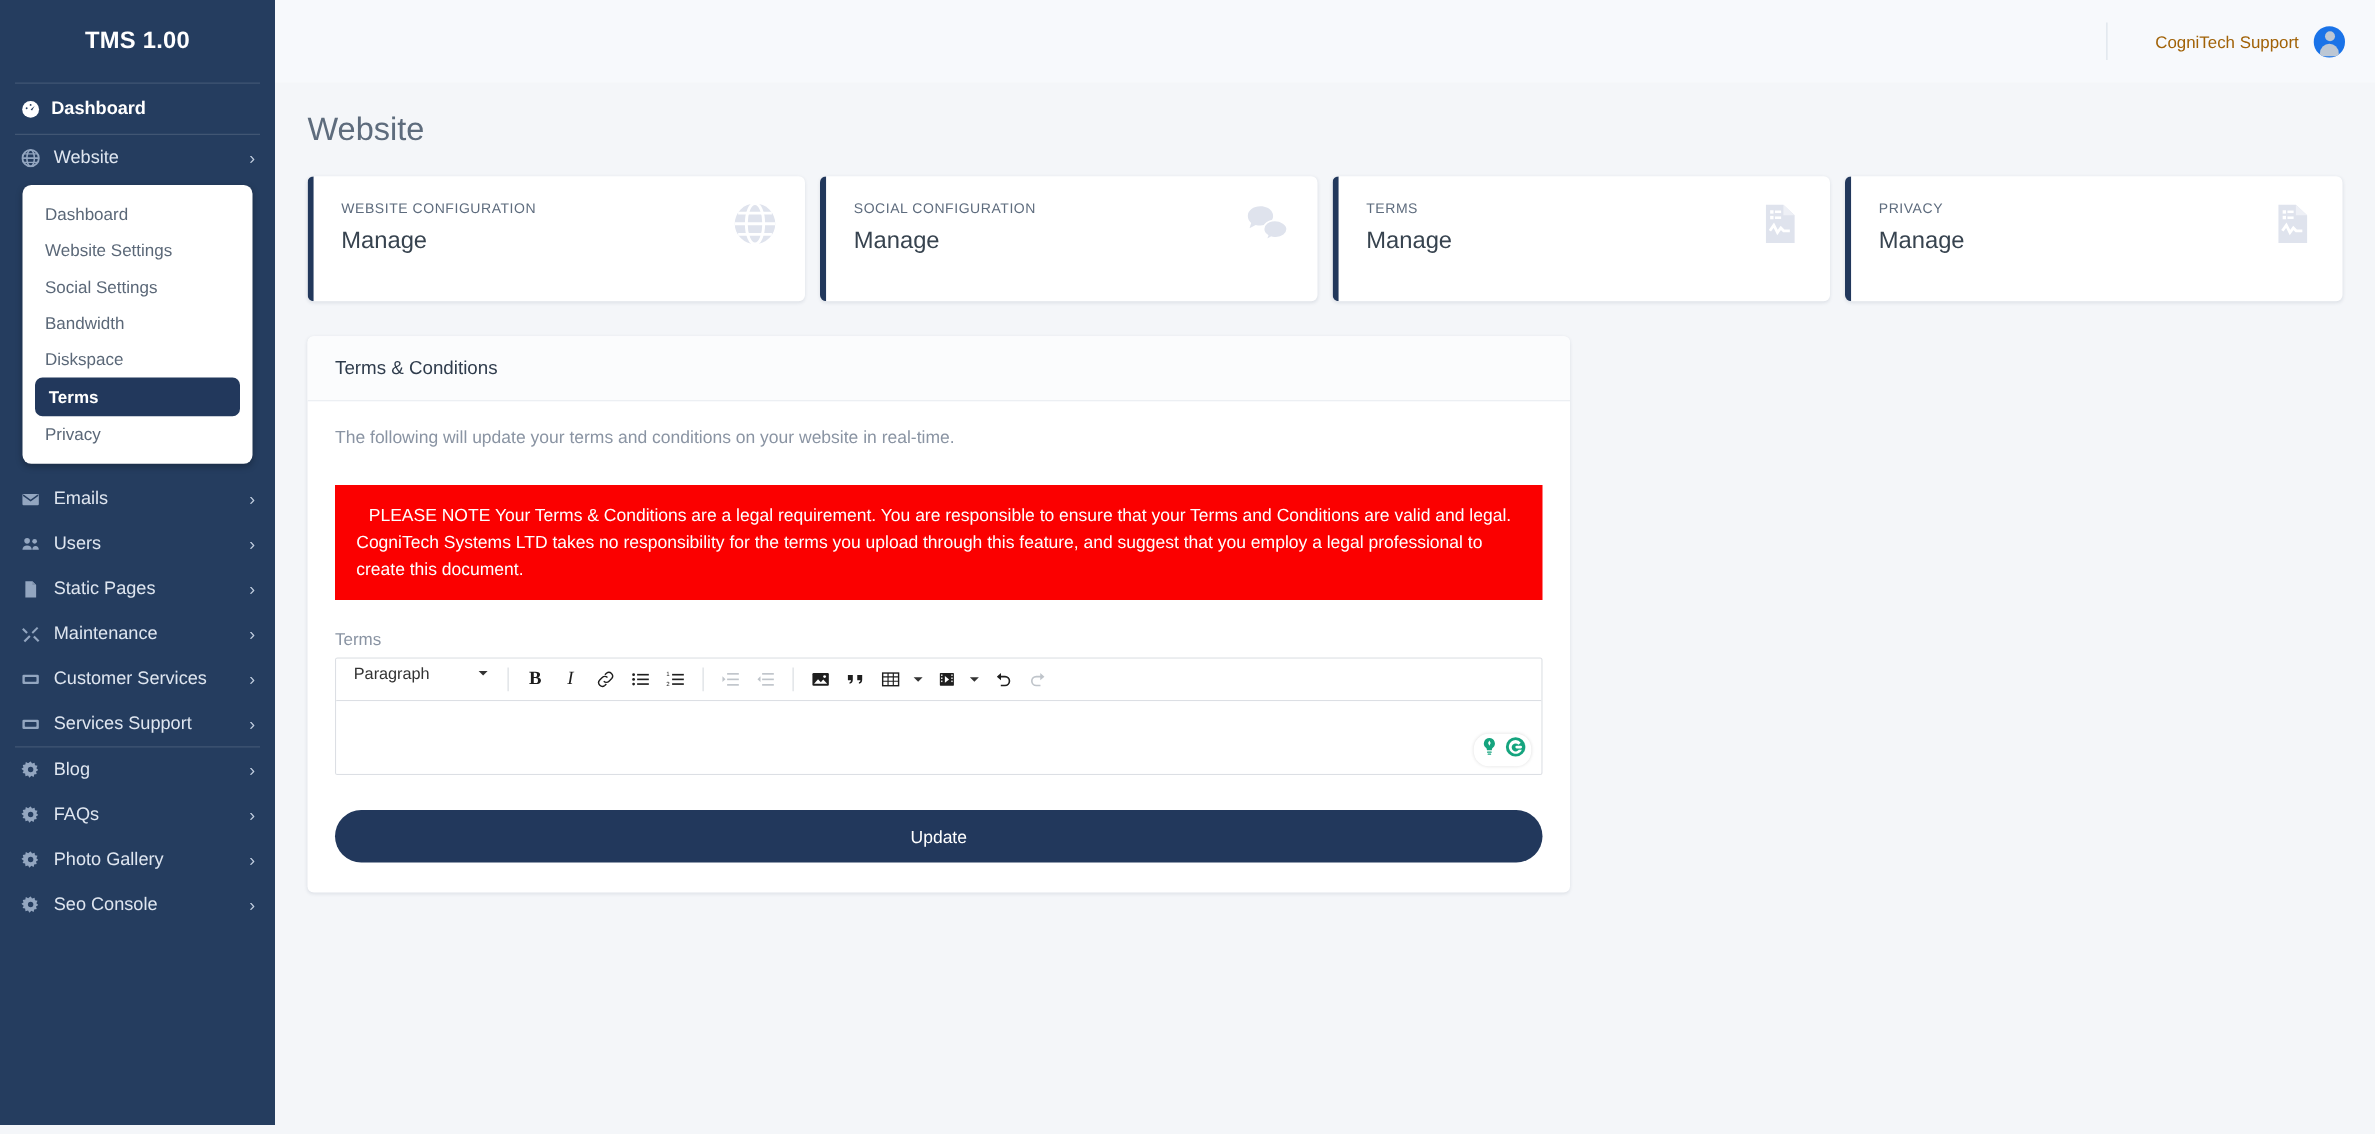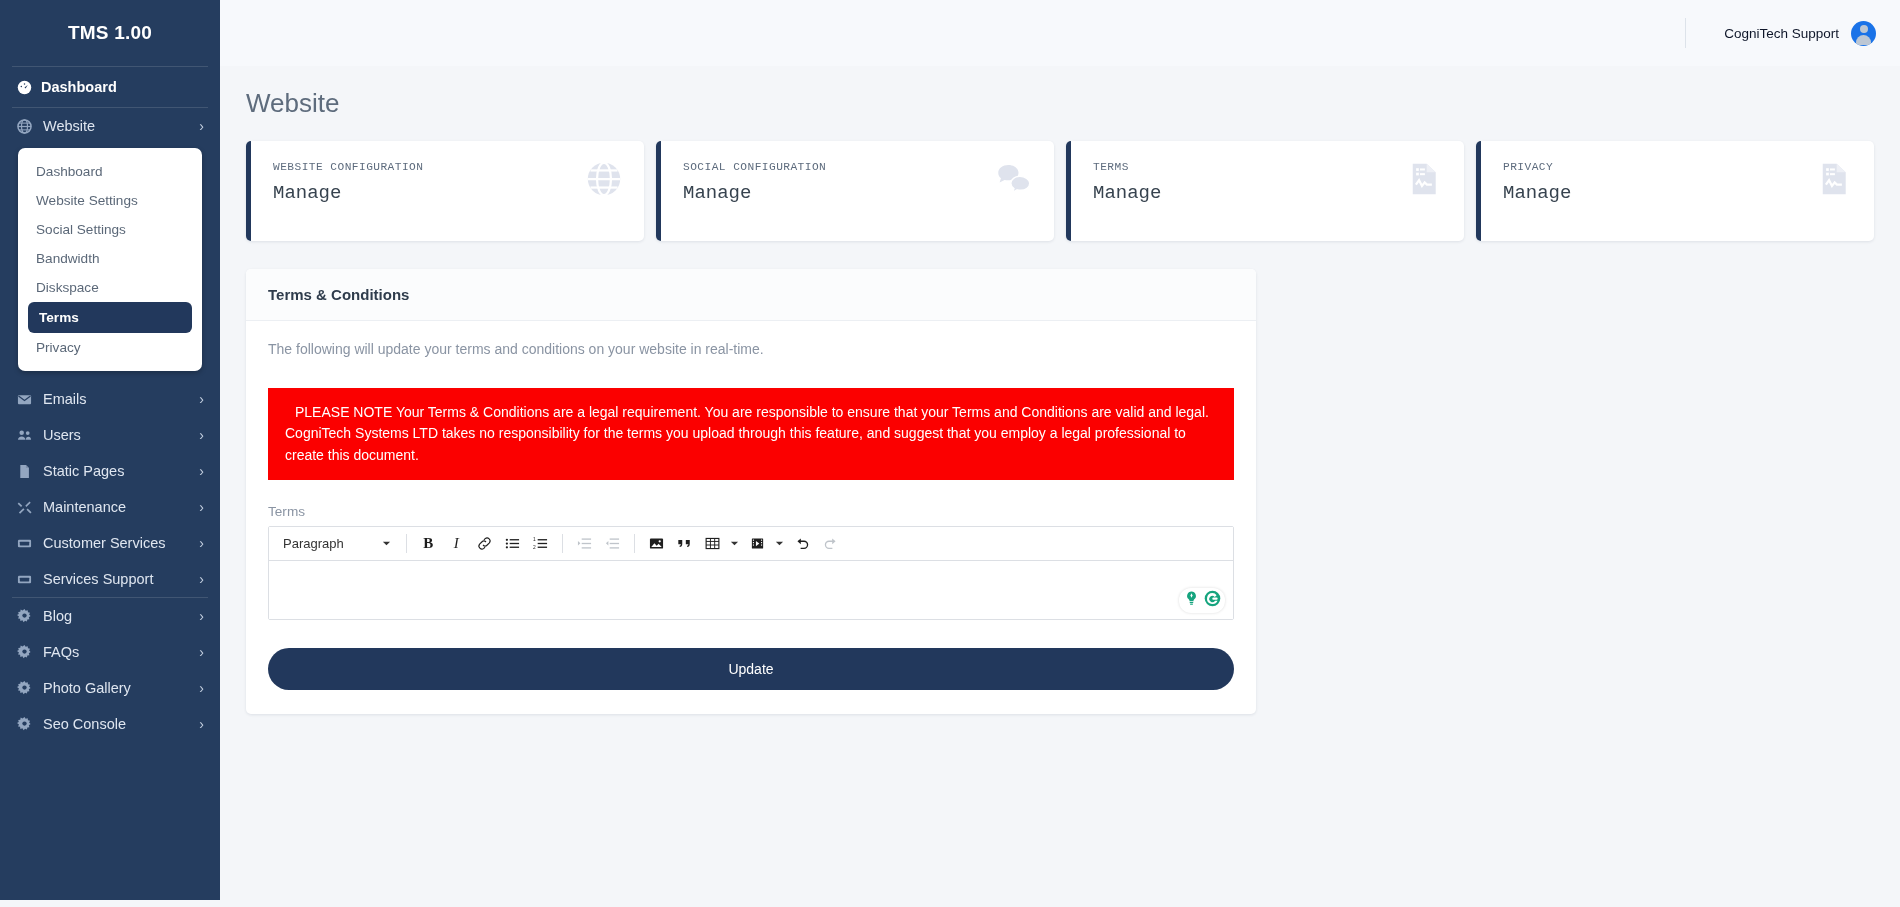--- a/index.html
+++ b/index.html
@@ -71,21 +71,21 @@
 
   
   #main { flex: 1; height: 907px; display: flex; flex-direction: column; overflow: hidden; }
   #topbar {
     height: 66px; min-height: 66px;
     background: #f7f9fc;
     display: flex; align-items: center; justify-content: flex-end;
     padding-right: 24px;
   }
   .topbar-sep { width: 1px; height: 30px; background: #dde3ea; margin-right: 26px; }
-  .user-name { color: #0f172a; font-size: 13.5px; margin-right: 12px; margin-left: 12px; }
+  .user-name { color: #a16207; font-size: 13.5px; margin-right: 12px; margin-left: 12px; }
   .avatar {
     width: 25px; height: 25px; border-radius: 50%;
     background: #1a73e8; position: relative; overflow: hidden;
     display: inline-block;
   }
   .avatar::before {
     content: ""; position: absolute; width: 8px; height: 8px; border-radius: 50%;
     background: #bcc7d4; left: 8.5px; top: 4.5px;
   }
   .avatar::after {
@@ -93,21 +93,21 @@
     border-radius: 8px 8px 0 0; background: #bcc7d4; left: 5px; top: 14.5px;
   }
 
   #content { flex: 1; padding: 14px 26px 0 26px; overflow: auto; }
   .page-title {
     font-size: 26px; color: #5e6c7d; font-weight: normal;
     margin: 8px 0 22px 0;
   }
 
   
-  .cards { display: flex; gap: 12px; margin-bottom: 28px; font-family: Liberation Mono, monospace; }
+  .cards { display: flex; gap: 12px; margin-bottom: 28px; }
   .card {
     flex: 1; background: #ffffff;
     border-left: 5px solid #22385c;
     border-radius: 5px;
     height: 100px;
     padding: 20px 22px;
     display: flex; align-items: flex-start; justify-content: space-between;
     box-shadow: 0 1px 3px rgba(20,40,70,.10);
     cursor: pointer;
   }
@@ -122,41 +122,41 @@
   
   .panel {
     width: 1010px; background: #ffffff; border-radius: 5px;
     box-shadow: 0 1px 3px rgba(20,40,70,.10);
     overflow: hidden;
   }
   .panel-head {
     padding: 17px 22px; border-bottom: 1px solid #eceff3;
     background: #fbfcfd;
   }
-  .panel-title { font-size: 15px; color: #2f3c4c; font-weight: bold; }
+  .panel-title { font-size: 15px; color: #2f3c4c; font-weight: normal; }
   .panel-body { padding: 20px 22px 24px 22px; }
   .panel-sub { color: #8a94a3; font-size: 14px; margin-bottom: 31px; }
 
   .alert {
     background: #fb0000; color: #ffffff;
     padding: 14px 17px; font-size: 14px; line-height: 1.52;
     margin-bottom: 24px;
   }
   .alert b { font-weight: normal; margin-left: 10px; }
 
   .field-label { color: #8a94a3; font-size: 13.6px; margin-bottom: 7px; }
 
   .editor { border: 1px solid #dcdfe4; border-radius: 2px; }
   .toolbar {
     display: flex; align-items: center; gap: 3px;
     padding: 5px 8px; border-bottom: 1px solid #dcdfe4;
     background: #ffffff; height: 34px;
   }
   .tb-select {
-    display: flex; align-items: center; justify-content: space-between;
+    display: flex; align-items: flex-start; justify-content: space-between;
     gap: 38px; min-width: 118px; height: 24px;
     font-size: 13px; color: #333; padding: 0 6px; cursor: pointer;
   }
   .tb-sep { width: 1px; height: 19px; background: #dcdfe4; margin: 0 6px; }
   .tb-btn {
     width: 25px; height: 24px;
     display: flex; align-items: center; justify-content: center;
     cursor: pointer; color: #1d1d1d; font-size: 14px;
   }
   .tb-btn svg { width: 15px; height: 15px; fill: #1f1f1f; }

